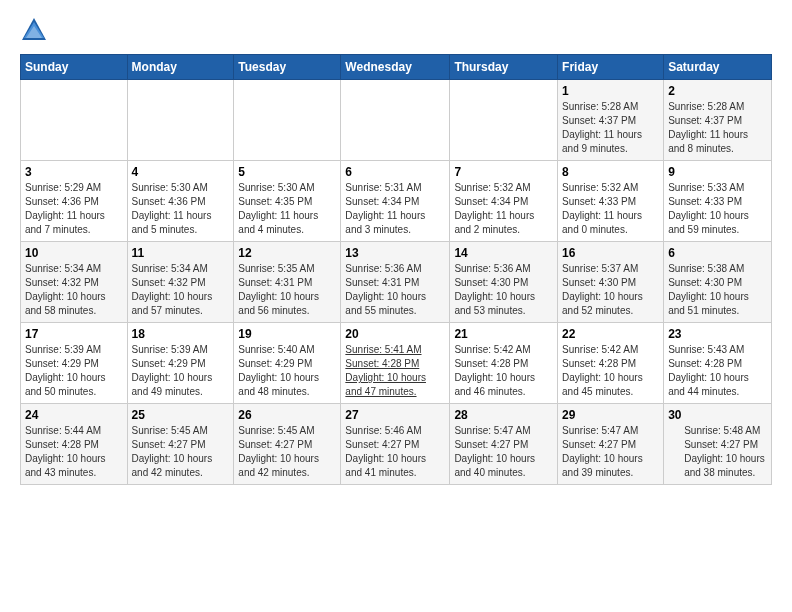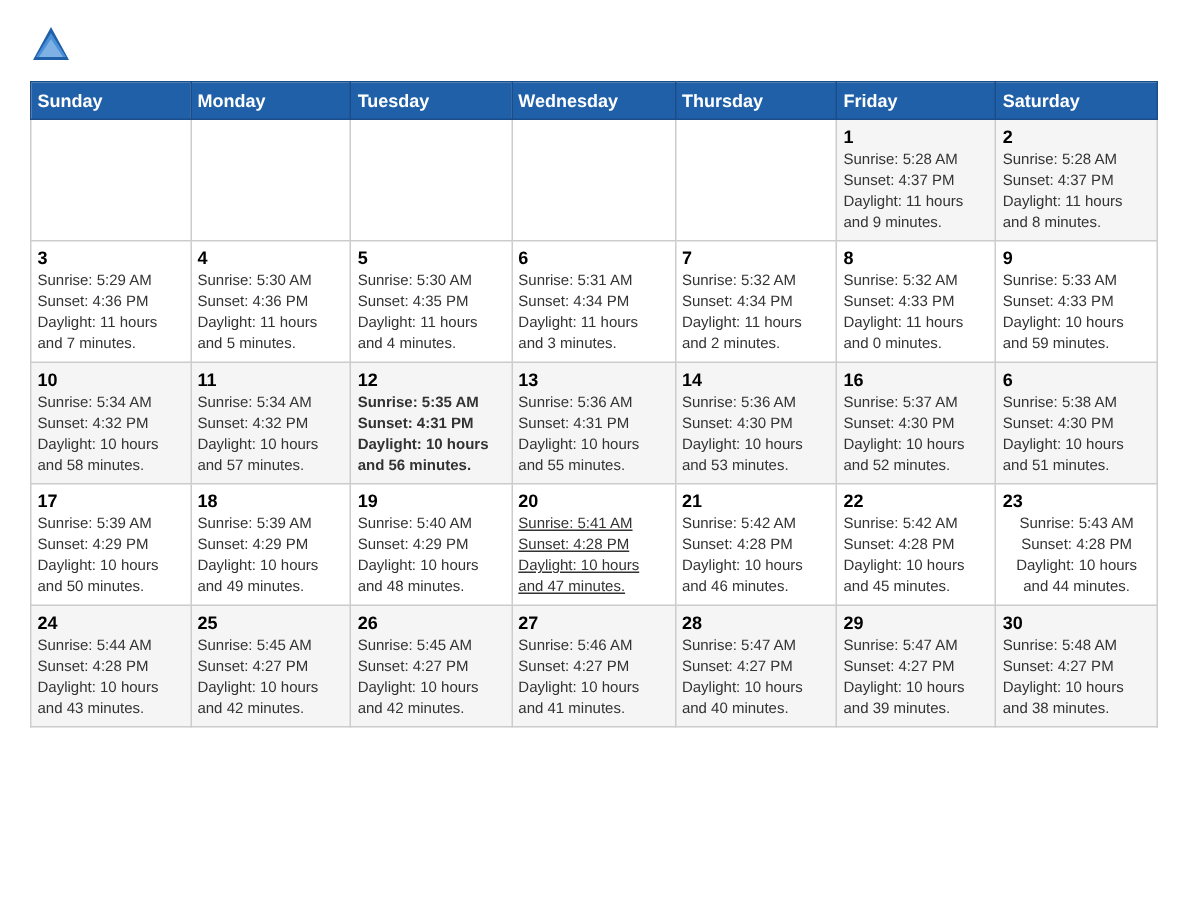--- a/index.html
+++ b/index.html
@@ -211,21 +211,21 @@
           </td>
           <td>
             <span class="day-num">11</span>
             <div class="day-info" style="white-space: pre-line;">Sunrise: 5:34 AM
 Sunset: 4:32 PM
 Daylight: 10 hours
 and 57 minutes.</div>
           </td>
           <td>
             <span class="day-num">12</span>
-            <div class="day-info" style="white-space: pre-line; font-weight: bold;">Sunrise: 5:35 AM
+            <div class="day-info" style="white-space: pre-line;">Sunrise: 5:35 AM
 Sunset: 4:31 PM
 Daylight: 10 hours
 and 56 minutes.</div>
           </td>
           <td>
             <span class="day-num">13</span>
             <div class="day-info" style="white-space: pre-line;">Sunrise: 5:36 AM
 Sunset: 4:31 PM
 Daylight: 10 hours
 and 55 minutes.</div>
@@ -290,21 +290,21 @@
           </td>
           <td>
             <span class="day-num">22</span>
             <div class="day-info" style="white-space: pre-line;">Sunrise: 5:42 AM
 Sunset: 4:28 PM
 Daylight: 10 hours
 and 45 minutes.</div>
           </td>
           <td>
             <span class="day-num">23</span>
-            <div class="day-info" style="white-space: pre-line; text-align: center;">Sunrise: 5:43 AM
+            <div class="day-info" style="white-space: pre-line;">Sunrise: 5:43 AM
 Sunset: 4:28 PM
 Daylight: 10 hours
 and 44 minutes.</div>
           </td>
         </tr>
         <tr>
           <td>
             <span class="day-num">24</span>
             <div class="day-info" style="white-space: pre-line;">Sunrise: 5:44 AM
 Sunset: 4:28 PM
@@ -341,21 +341,21 @@
           </td>
           <td>
             <span class="day-num">29</span>
             <div class="day-info" style="white-space: pre-line;">Sunrise: 5:47 AM
 Sunset: 4:27 PM
 Daylight: 10 hours
 and 39 minutes.</div>
           </td>
           <td>
             <span class="day-num">30</span>
-            <div class="day-info" style="white-space: pre-line;">Sunrise: 5:48 AM
+            <div class="day-info" style="white-space: pre-line; margin-left: 16px;">Sunrise: 5:48 AM
 Sunset: 4:27 PM
 Daylight: 10 hours
 and 38 minutes.</div>
           </td>
         </tr>
       </tbody>
   </table>
 </div>
 
 </body></html>

